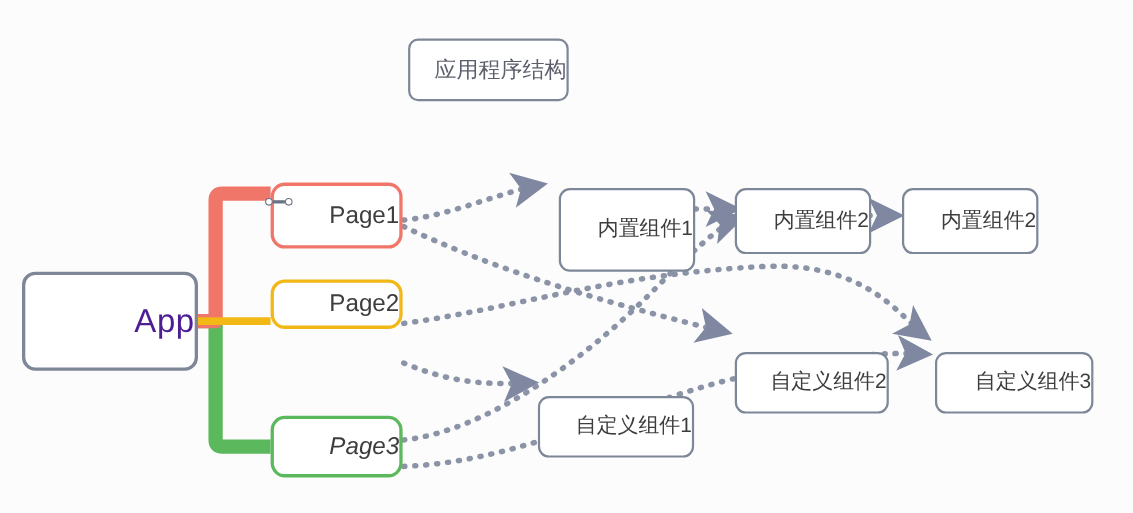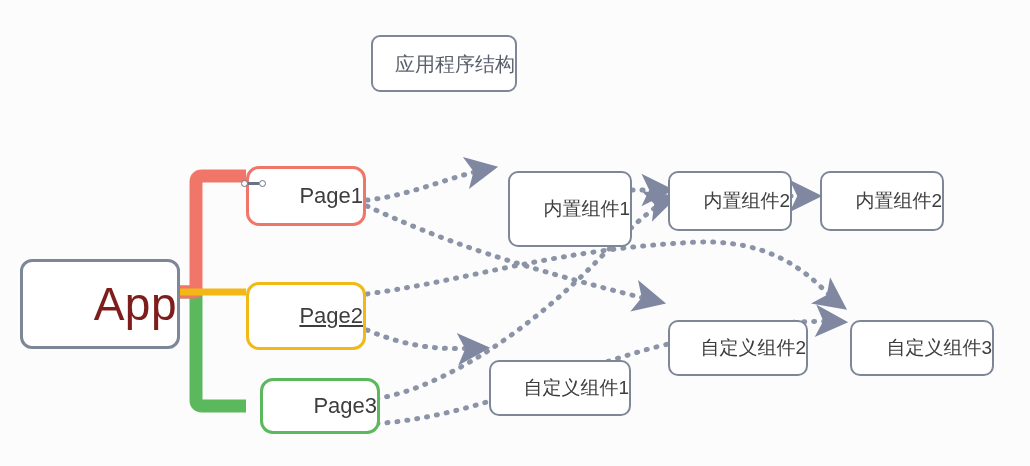--- a/index.html
+++ b/index.html
@@ -41,24 +41,23 @@
   }
   .node-title {
     border-width: 2px;
     border-radius: 9px;
     font-size: 20px;
     color: #5b5f6b;
   }
   .node-root {
     border-width: 3px;
     border-radius: 12px;
-    font-size: 46px;
-    color: #7f1d1d;
+    font-size: 30px;
+    color: #4c1d95;
     letter-spacing: 0.5px;
-    margin-top: 12px;
   }
   .node-page {
     border-width: 3px;
     border-radius: 13px;
     font-size: 22px;
     color: #3d3d3d;
   }
   .page1 { border-color: #f0766a; margin-top: 16px; }
   .page2 { border-color: #f2b816; }
   .page3 { border-color: #5cb85c; }
@@ -139,25 +138,25 @@
 
   <div class="node node-page page1" style="left:246px; top:150px; width:120px; height:60px;">
     <span>Page1</span>
   </div>
   <div class="handle" style="left:241px; top:180px;">
     <span class="hdot"></span>
     <span class="hbar"></span>
     <span class="hdot"></span>
   </div>
 
-  <div class="node node-page page2" style="left:246px; top:282px; width:120px; height:68px;text-decoration:underline;">
+  <div class="node node-page page2" style="left:246px; top:254px; width:120px; height:45px;">
     <span>Page2</span>
   </div>
 
-  <div class="node node-page page3" style="left:260px; top:378px; width:120px; height:56px;">
+  <div class="node node-page page3" style="left:246px; top:378px; width:120px; height:56px;font-style:italic;">
     <span>Page3</span>
   </div>
 
   <div class="node node-comp" style="left:508px; top:171px; width:124px; height:76px;">
     <span>内置组件1</span>
   </div>
   <div class="node node-comp" style="left:668px; top:171px; width:124px; height:60px;">
     <span>内置组件2</span>
   </div>
   <div class="node node-comp" style="left:820px; top:171px; width:124px; height:60px;">

